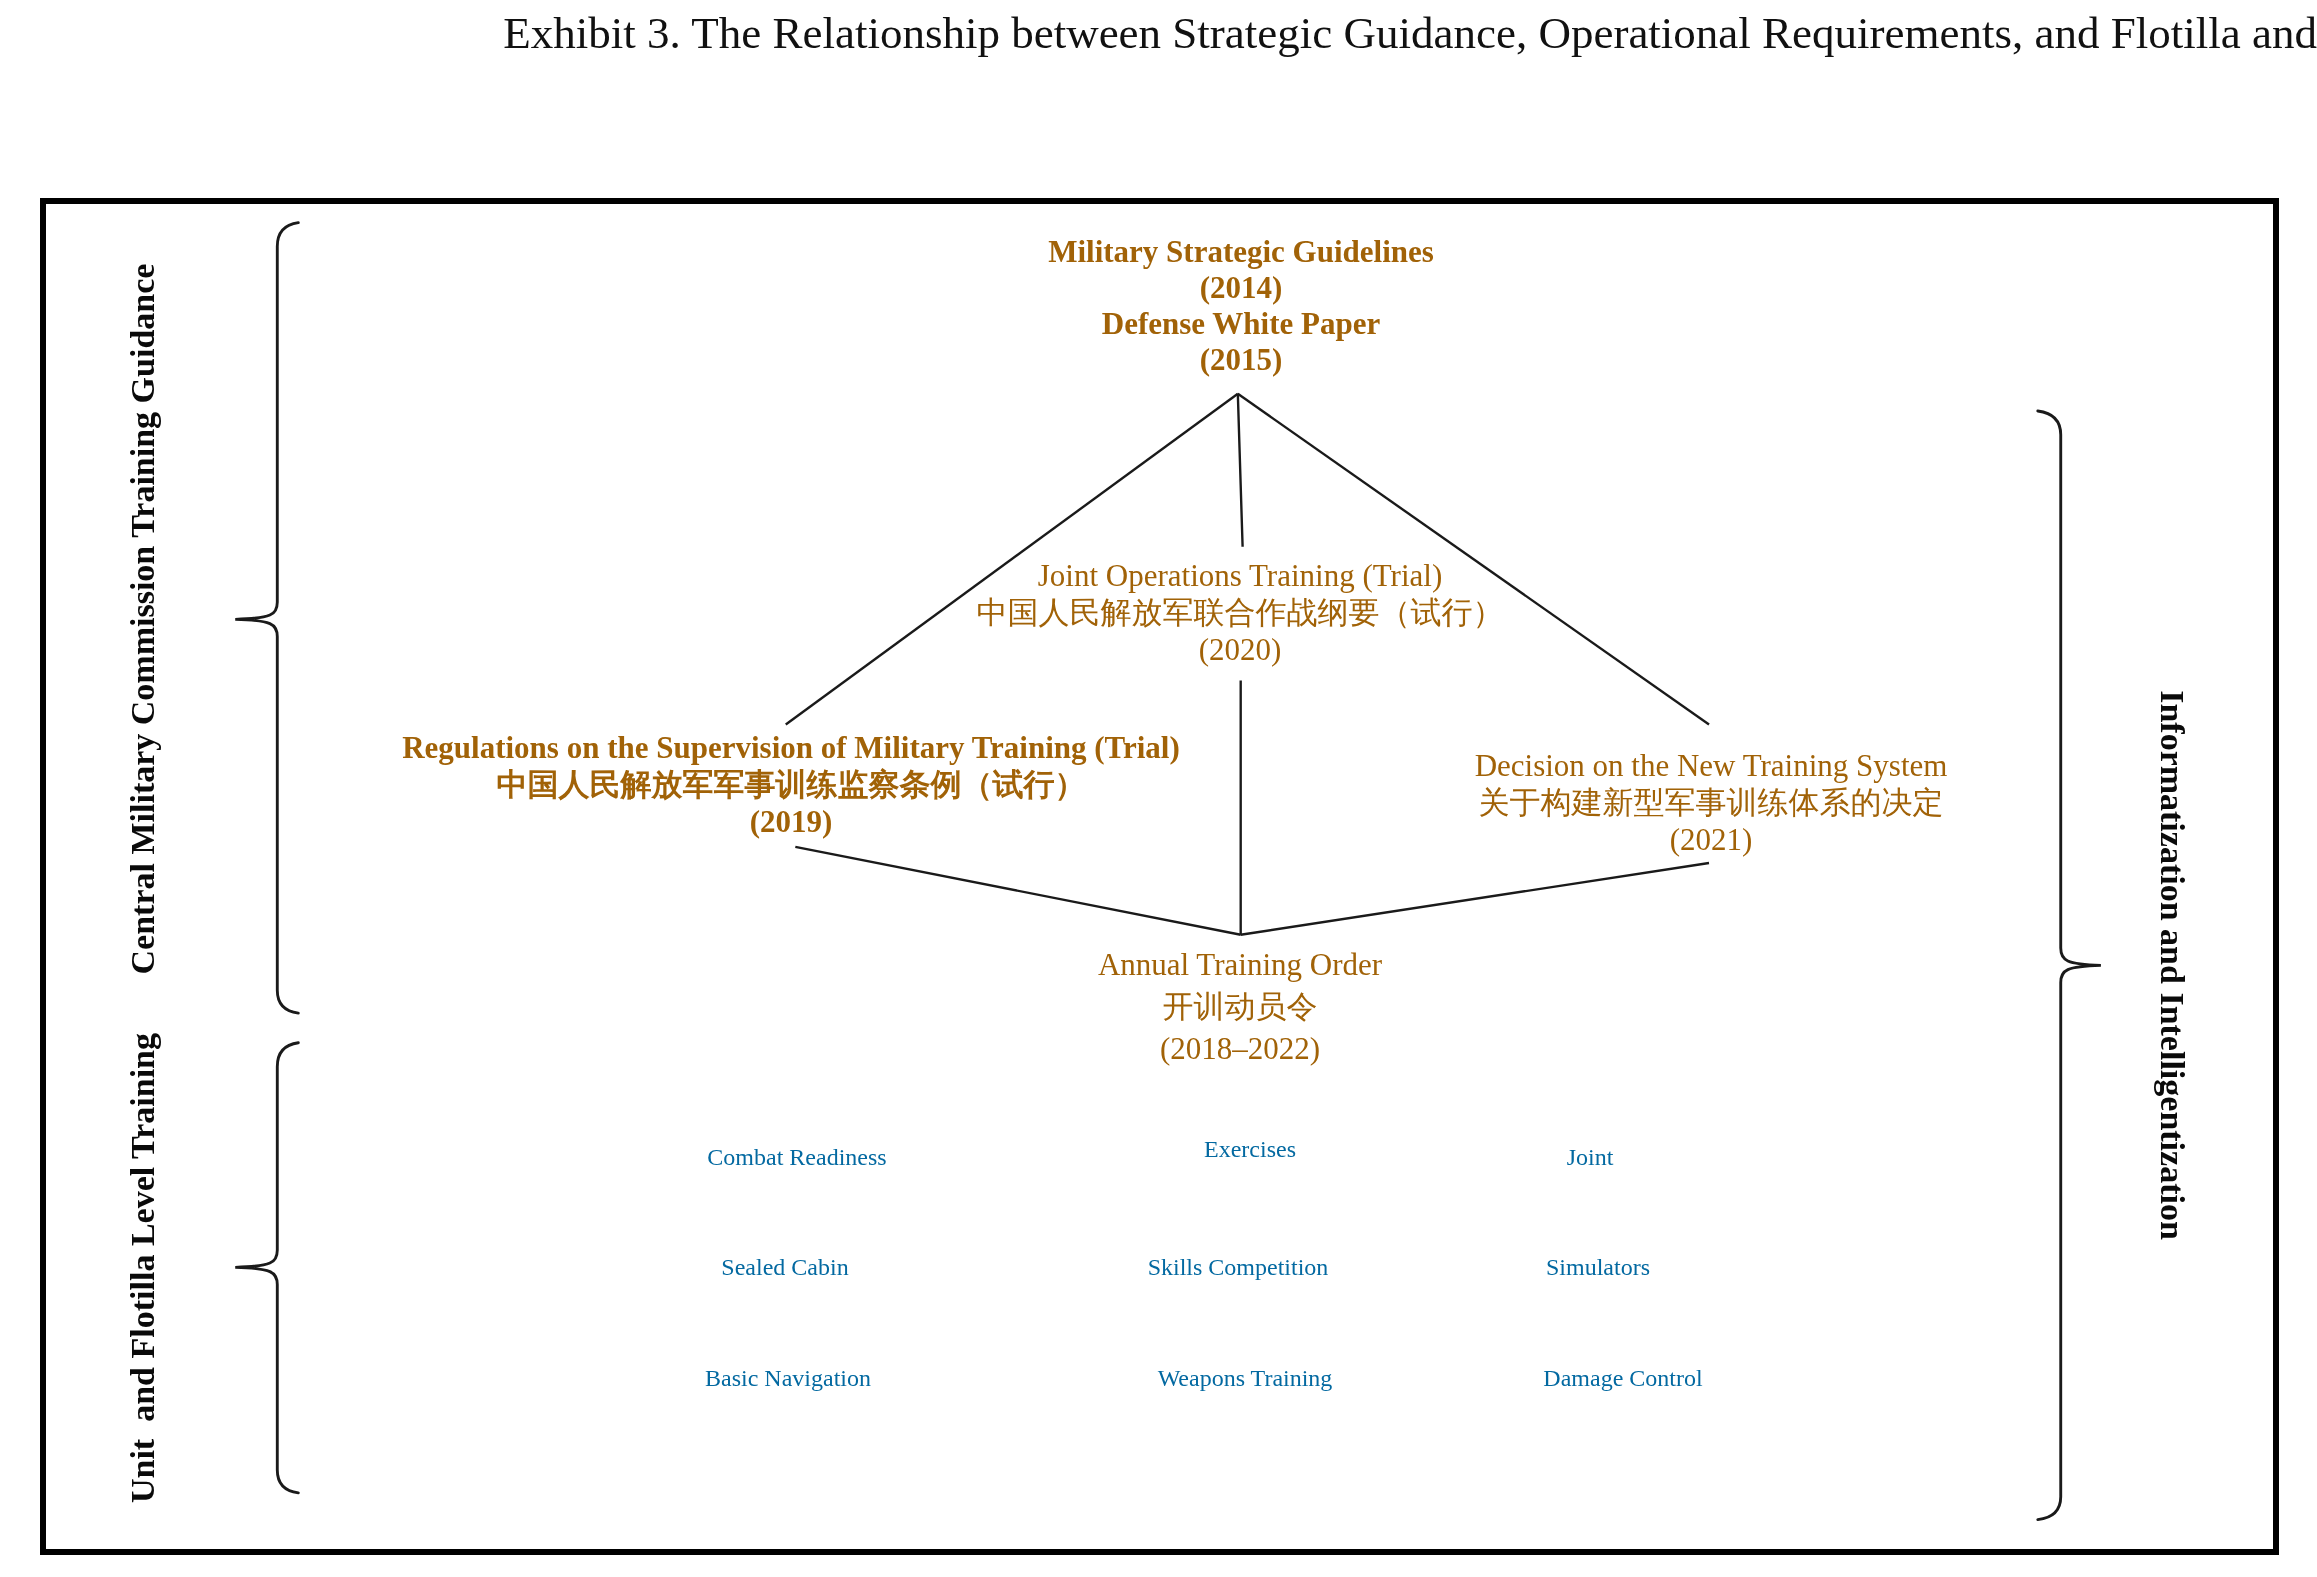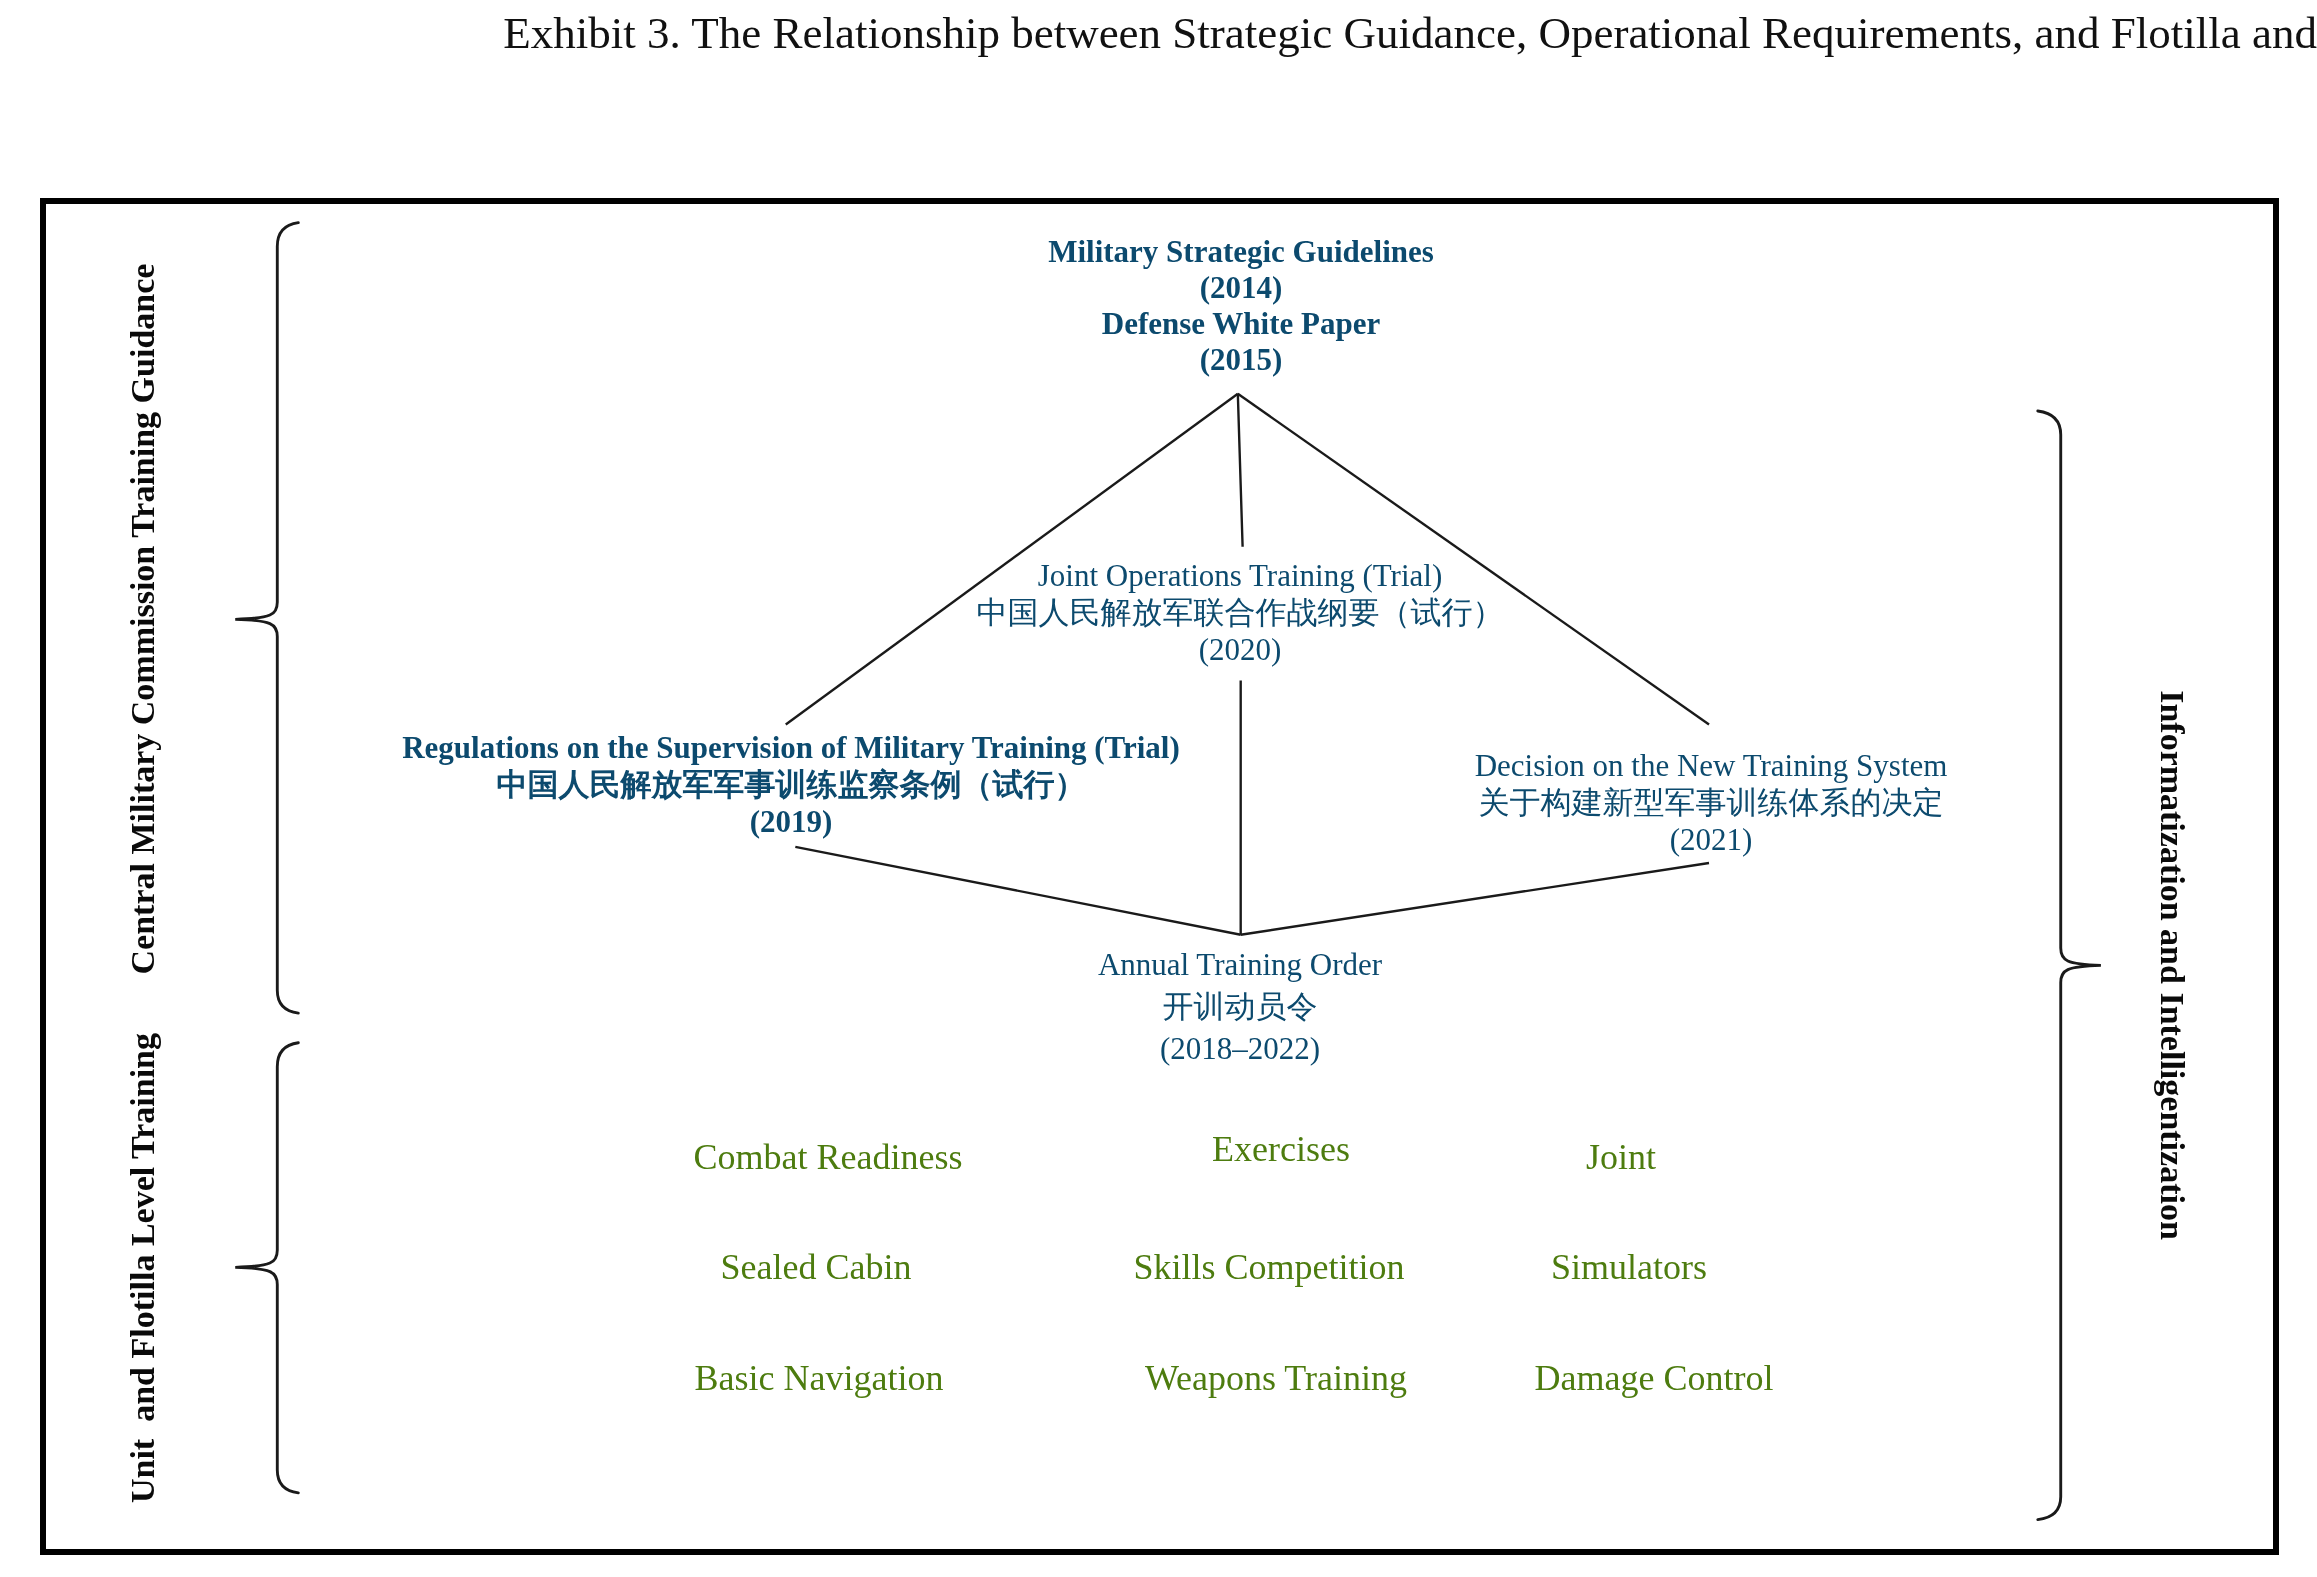--- a/index.html
+++ b/index.html
@@ -27,40 +27,39 @@
   .overlay{
     position:absolute;left:0;top:0;width:2317px;height:1577px;
     pointer-events:none;
   }
   .node{
     position:absolute;
     transform:translateX(-50%);
     text-align:center;
     font-size:31px;line-height:37px;
     white-space:nowrap;
-    color:#0c4a6e;
+    color:#a16207;
   }
   .node.bold{font-weight:bold;line-height:36px;}
   .node.annual{line-height:42px;}
   .vlabel{
     position:absolute;
     font-weight:bold;
     font-size:34px;
     white-space:pre;
     color:#0a0a0a;
   }
   .vlabel.ccw{transform:translate(-50%,-50%) rotate(-90deg);}
   .vlabel.cw{transform:translate(-50%,-50%) rotate(90deg);}
   .grid-item{
     position:absolute;
     transform:translate(-50%,-50%);
-    font-size:36px;
+    font-size:24px;
     white-space:nowrap;
-    color:#4d7c0f;
-    margin-left:31px;
+    color:#0369a1;
   }
 </style>
 </head>
 <body>
 
 <div class="page">
 
   <div class="title">
     <div>Exhibit 3. The Relationship between Strategic Guidance, Operational Requirements, and Flotilla and</div>
   </div>

